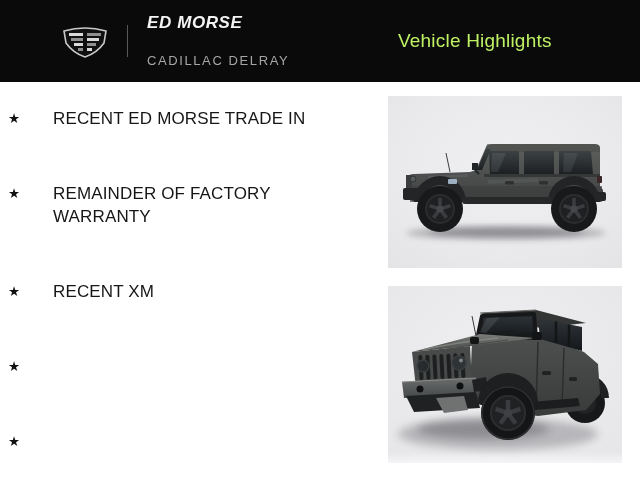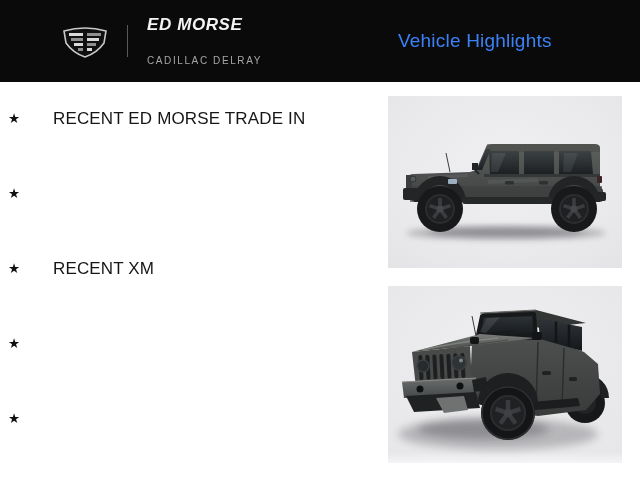--- a/index.html
+++ b/index.html
@@ -20,26 +20,26 @@
   .logo{width:46px;height:34px;display:block;}
   .brand-divider{
     width:1px;height:32px;background:#585858;margin:0 19px;
   }
   .brand-text{display:flex;flex-direction:column;}
   .dealer-name{
     color:#f4f4f4;font-size:17px;font-weight:bold;font-style:italic;
     letter-spacing:0.6px;line-height:18px;white-space:nowrap;
   }
   .dealer-sub{
-    color:#a6a6a6;font-size:10px;letter-spacing:1.6px;margin-top:21px;
+    color:#a6a6a6;font-size:13px;letter-spacing:1.6px;margin-top:21px;
     white-space:nowrap;
   }
   .header-title{
     position:absolute;left:398px;top:30px;
-    color:#3b82f6;font-size:19px;font-weight:400;letter-spacing:0.2px;
+    color:#bef264;font-size:19px;font-weight:400;letter-spacing:0.2px;
     white-space:nowrap;
   }
   
   .highlights{
     position:absolute;left:8px;top:107px;width:340px;
     list-style:none;margin:0;padding:0;
   }
   .highlights li{
     display:flex;align-items:flex-start;
     margin-bottom:52px;
@@ -82,20 +82,21 @@
   <div class="header-title">Vehicle Highlights</div>
 </div>
 
 <ul class="highlights">
   <li>
     <span class="star">★</span>
     <span class="item-label">RECENT ED MORSE TRADE IN</span>
   </li>
   <li>
     <span class="star">★</span>
+    <span class="item-label">REMAINDER OF FACTORY WARRANTY</span>
   </li>
   <li>
     <span class="star">★</span>
     <span class="item-label">RECENT XM</span>
   </li>
   <li>
     <span class="star">★</span>
   </li>
   <li>
     <span class="star">★</span>

